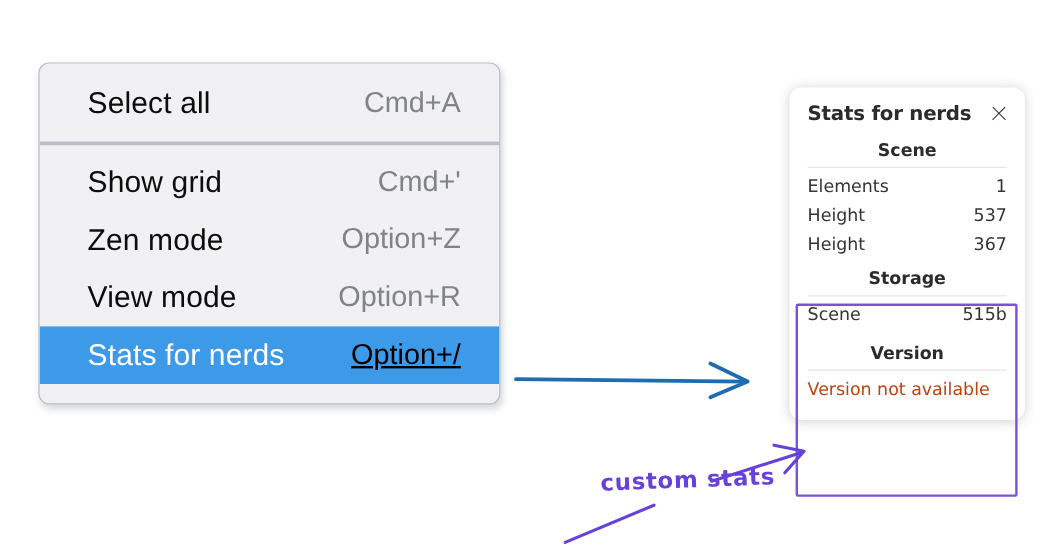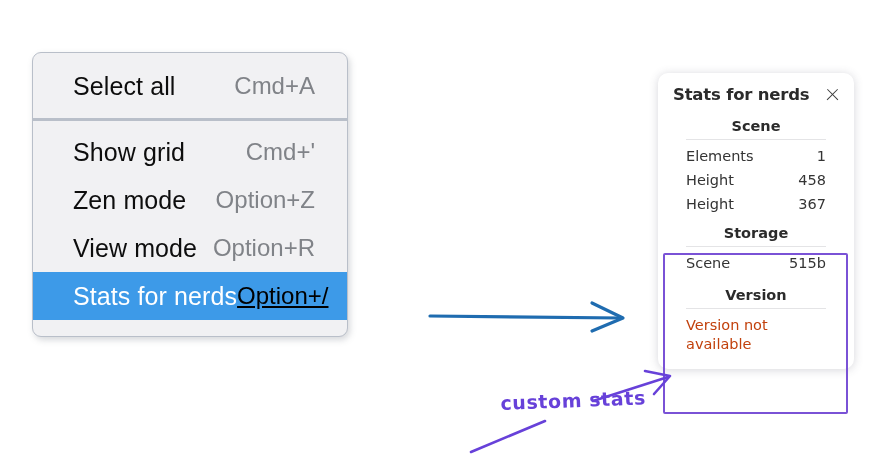--- a/index.html
+++ b/index.html
@@ -14,21 +14,21 @@
     overflow: hidden;
     font-family: "Liberation Sans", sans-serif;
     -webkit-font-smoothing: antialiased;
   }
 
   
   .context-menu {
     position: absolute;
     left: 32px;
     top: 52px;
-    width: 316px;
+    width: 385px;
     background: #f1f1f3;
     border: 1px solid #b9bfc9;
     border-radius: 9px;
     box-shadow: 2px 3px 6px rgba(120,125,135,0.30);
     overflow: hidden;
     box-sizing: border-box;
   }
   .menu-pad-top { height: 9px; }
   .menu-pad-bottom { height: 16px; }
 
@@ -104,21 +104,21 @@
     left: 1px;
     top: 8px;
     width: 15px;
     height: 1.4px;
     background: #3b3b3b;
   }
   .close-icon::before { transform: rotate(45deg); }
   .close-icon::after  { transform: rotate(-45deg); }
 
   .section {
-    padding: 0 28px;
+    padding: 0 15px;
   }
   .section-title {
     text-align: center;
     font-size: 14.5px;
     font-weight: bold;
     color: #2b2b2b;
     padding: 1px 0 5px 0;
   }
   .section-rule {
     height: 1px;
@@ -226,21 +226,21 @@
 
   <div class="section">
     <div class="section-title">Scene</div>
     <div class="section-rule"></div>
     <div class="stat-row">
       <span class="k">Elements</span>
       <span class="v">1</span>
     </div>
     <div class="stat-row">
       <span class="k">Height</span>
-      <span class="v">458</span>
+      <span class="v">537</span>
     </div>
     <div class="stat-row">
       <span class="k">Height</span>
       <span class="v">367</span>
     </div>
   </div>
 
   <div class="section" style="padding-top:8px;">
     <div class="section-title">Storage</div>
     <div class="section-rule"></div>

